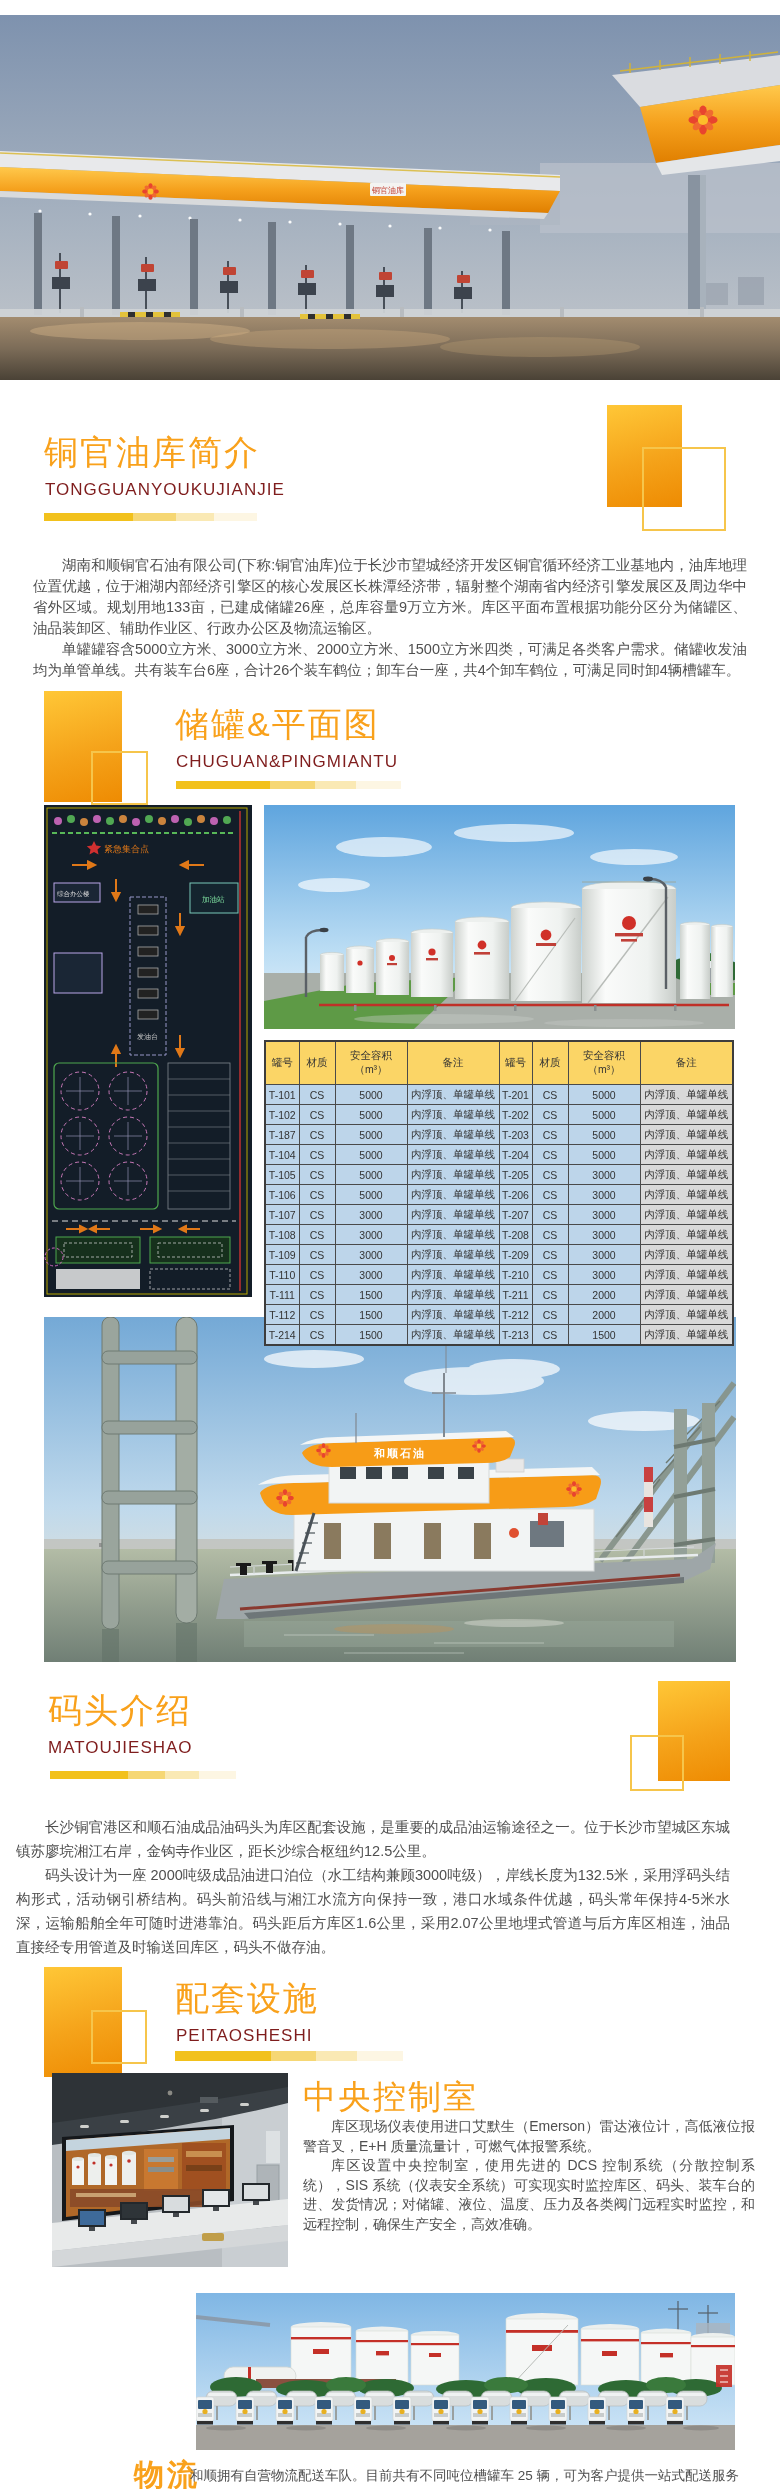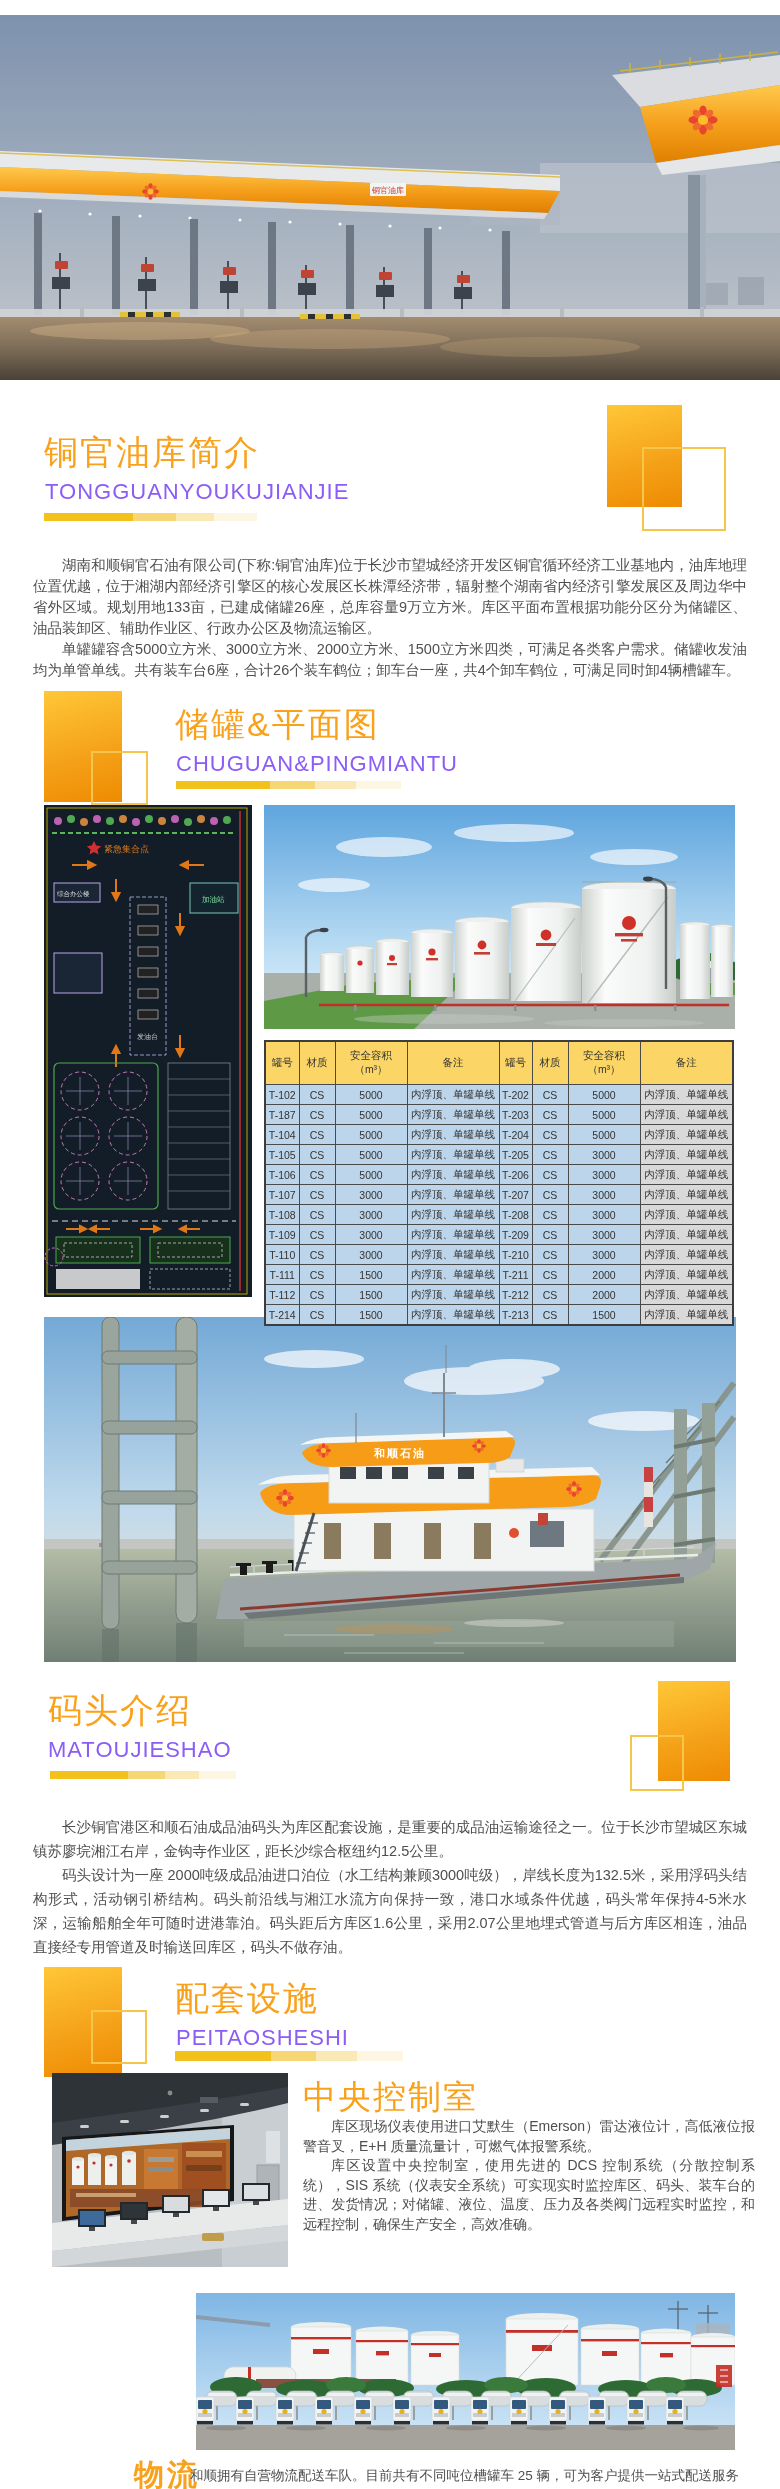--- a/index.html
+++ b/index.html
@@ -7,21 +7,21 @@
   .page { position:relative; width:780px; height:2489px; margin:15px auto; background:#fff; overflow:hidden; }
   .abs { position:absolute; }
   svg { display:block; }
 
   
   .sq-solid { position:absolute; background:linear-gradient(165deg,#FFC737 0%,#F5A31A 55%,#EE8B02 100%); z-index:0; }
   .sq-outline { position:absolute; border:2px solid #F6C54B; background:transparent; z-index:0; }
 
   
   .sec-title { position:absolute; color:#F9A11B; font-size:34px; letter-spacing:2px; line-height:1; z-index:2; white-space:nowrap; }
-  .sec-sub { position:absolute; color:#8b5cf6; font-size:22px; letter-spacing:1px; line-height:1; z-index:2; white-space:nowrap; }
+  .sec-sub { position:absolute; color:#7f1d1d; font-size:17px; letter-spacing:1px; line-height:1; z-index:2; white-space:nowrap; }
   .sec-bar { position:absolute; height:8px; z-index:2;
     background:linear-gradient(90deg,#F2C11C 0%,#F2C11C 42%,#F6D774 42%,#F6D774 62%,#FAE9B4 62%,#FAE9B4 80%,#FDF6E3 80%,#FDF6E3 100%); }
 
   
   .paras { position:absolute; color:#4F4F4F; text-align:justify; z-index:2; }
   .paras p { margin:0; text-indent:2em; }
   .paras.intro { font-size:14.5px; line-height:21px; }
   .paras.dock { font-size:14.5px; line-height:24px; }
   .paras.ctrl { font-size:14px; line-height:19.5px; }
 
@@ -435,20 +435,30 @@
           <th>材质</th>
           <th>安全容积（m³）</th>
           <th>备注</th>
           <th>罐号</th>
           <th>材质</th>
           <th>安全容积（m³）</th>
           <th>备注</th>
         </tr>
       </thead>
     <tbody>
+        <tr>
+          <td>T-101</td>
+          <td>CS</td>
+          <td>5000</td>
+          <td>内浮顶、单罐单线</td>
+          <td>T-201</td>
+          <td>CS</td>
+          <td>5000</td>
+          <td>内浮顶、单罐单线</td>
+        </tr>
         <tr>
           <td>T-102</td>
           <td>CS</td>
           <td>5000</td>
           <td>内浮顶、单罐单线</td>
           <td>T-202</td>
           <td>CS</td>
           <td>5000</td>
           <td>内浮顶、单罐单线</td>
         </tr>
@@ -712,21 +722,21 @@
         <line x1="390" y1="326" x2="500" y2="326"></line>
         <line x1="300" y1="336" x2="420" y2="336"></line>
     </g>
   </svg>
 
   <div class="sq-solid" style="left:658px;top:1666px;width:72px;height:100px"></div>
   <div class="sq-outline" style="left:630px;top:1720px;width:50px;height:52px"></div>
   <div class="sec-title" style="left:48px;top:1678px">码头介绍</div>
   <div class="sec-sub" style="left:48px;top:1724px">MATOUJIESHAO</div>
   <div class="sec-bar" style="left:50px;top:1756px;width:186px"></div>
-  <div class="paras dock" style="left:33px;top:1800px;width:714px">
+  <div class="paras dock" style="left:16px;top:1800px;width:714px">
     <p>长沙铜官港区和顺石油成品油码头为库区配套设施，是重要的成品油运输途径之一。位于长沙市望城区东城镇苏廖垸湘江右岸，金钩寺作业区，距长沙综合枢纽约12.5公里。</p>
     <p>码头设计为一座 2000吨级成品油进口泊位（水工结构兼顾3000吨级），岸线长度为132.5米，采用浮码头结构形式，活动钢引桥结构。码头前沿线与湘江水流方向保持一致，港口水域条件优越，码头常年保持4-5米水深，运输船舶全年可随时进港靠泊。码头距后方库区1.6公里，采用2.07公里地埋式管道与后方库区相连，油品直接经专用管道及时输送回库区，码头不做存油。</p>
   </div>
 
   <div class="sq-solid" style="left:44px;top:1952px;width:78px;height:110px"></div>
   <div class="sq-outline" style="left:91px;top:1995px;width:52px;height:50px"></div>
   <div class="sec-title" style="left:175px;top:1966px">配套设施</div>
   <div class="sec-sub" style="left:176px;top:2012px">PEITAOSHESHI</div>
   <div class="sec-bar" style="left:175px;top:2036px;width:228px;height:10px"></div>
 

